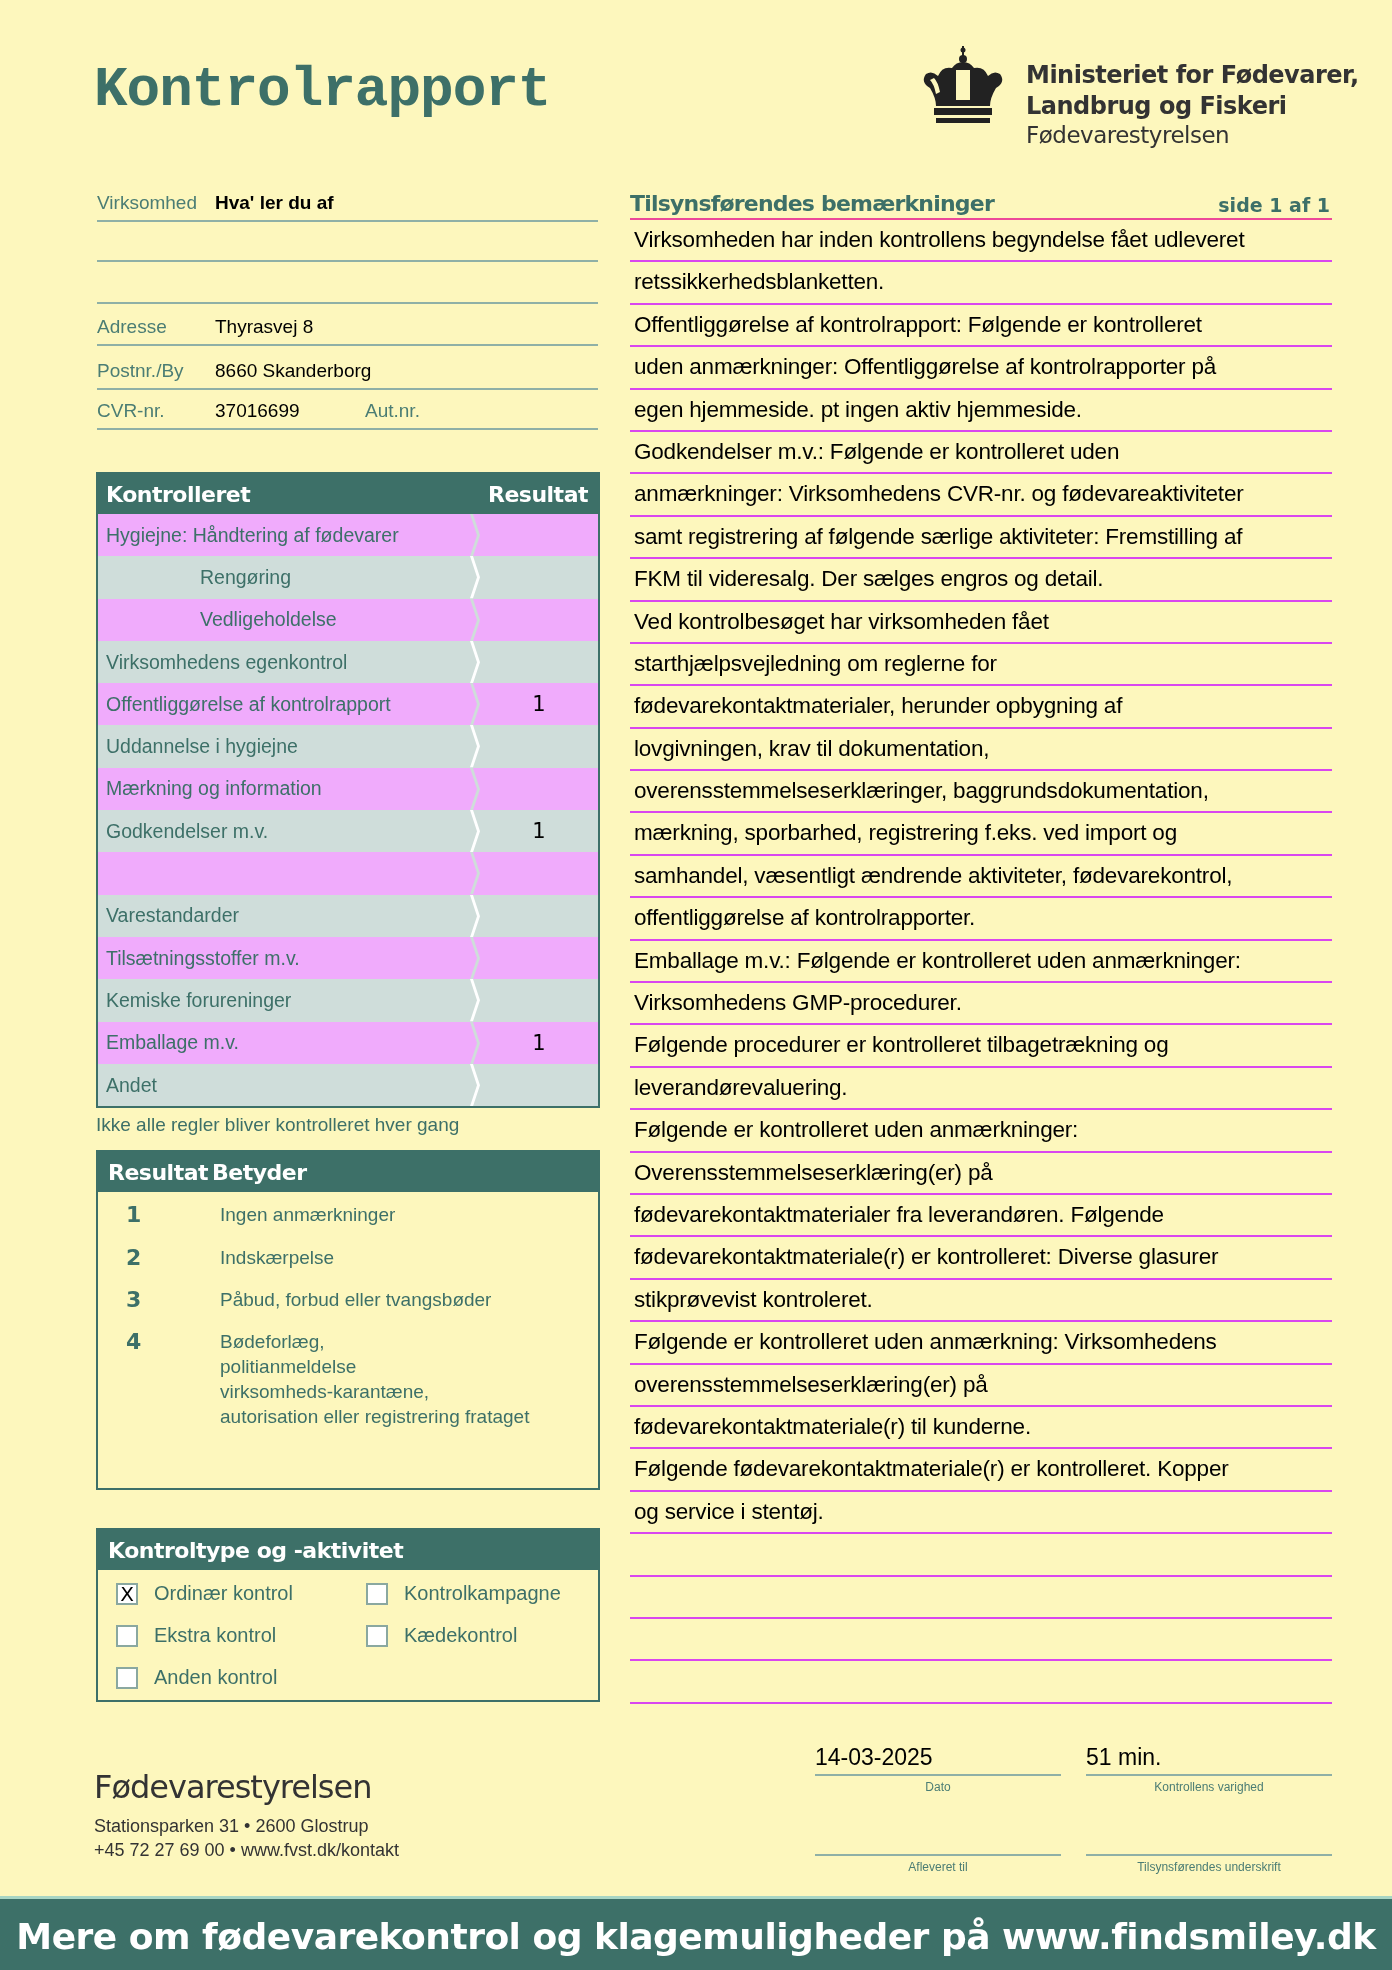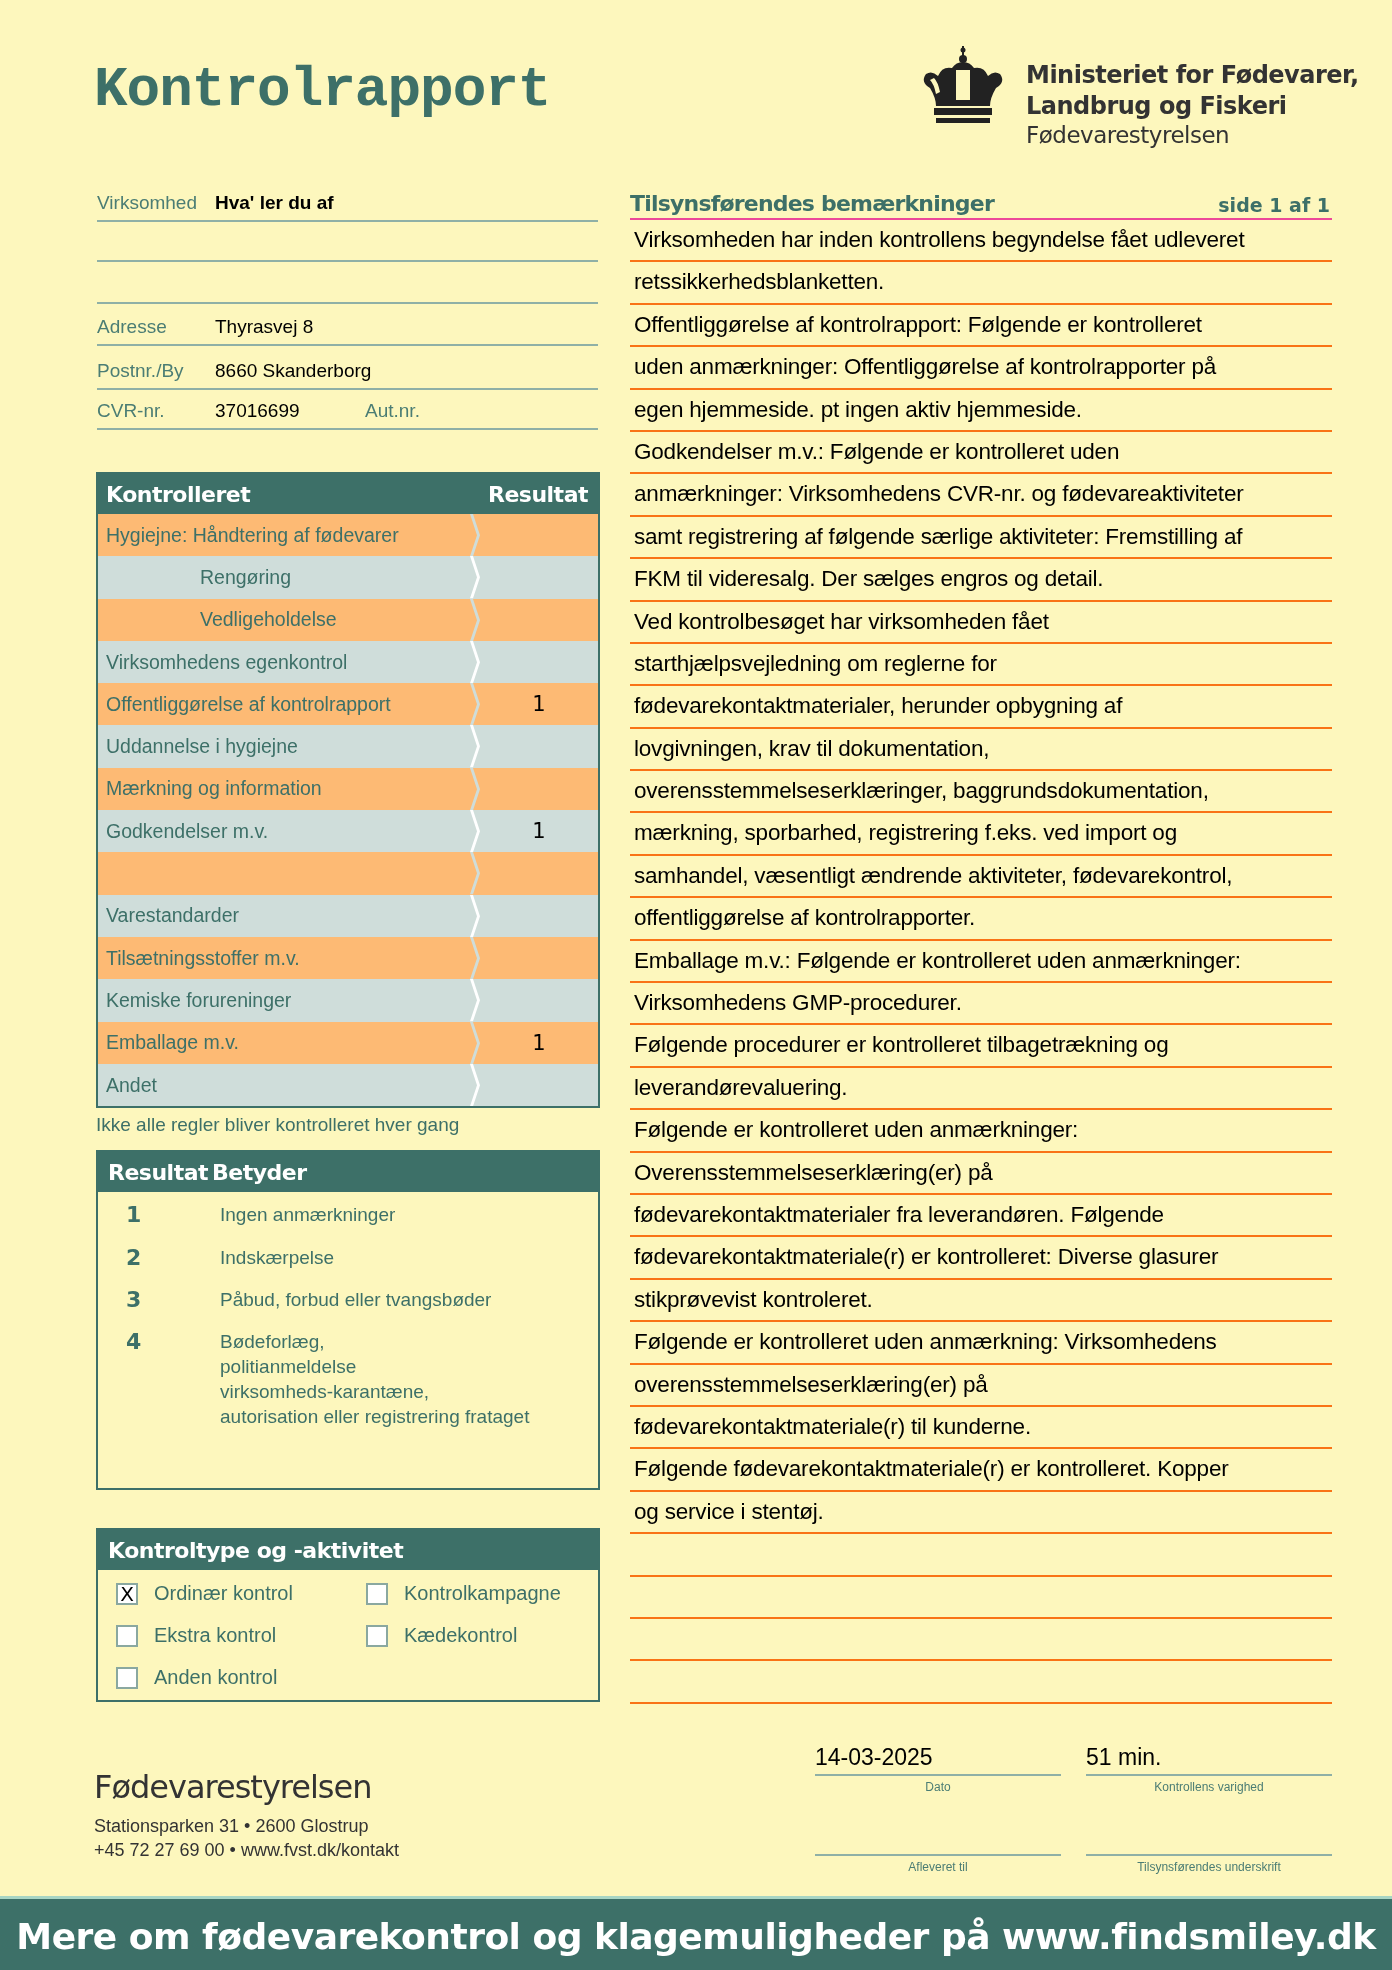--- a/index.html
+++ b/index.html
@@ -9,21 +9,21 @@
   .title { left:94px; top:58px; font-size:56px; font-weight:bold; color:#3d7068; letter-spacing:-1px; font-family:Liberation Mono, monospace; }
   .logo { left:918px; top:44px; width:90px; height:80px; }
   .ministry { left:1026px; top:60px; font-size:24px; font-weight:bold; color:#333; line-height:31px; font-family:"DejaVu Sans", sans-serif; letter-spacing:-0.5px;}
   .agency-sub { left:1026px; top:122px; font-size:23px; color:#333; font-family:"DejaVu Sans", sans-serif; letter-spacing:-0.5px;}
 
   .field-line { position:absolute; left:97px; width:501px; border-bottom:2px solid #8fb0a6; height:40px; }
   .flabel { position:absolute; left:0; bottom:6px; font-size:19px; color:#4b7d74; }
   .fvalue { position:absolute; left:118px; bottom:6px; font-size:19px; color:#000; font-family:"Liberation Sans", sans-serif; }
   .fvalue.bold { font-weight:bold; left:118px; }
 
-  .ktable { left:96px; top:472px; width:500px; border:2px solid #3d7068; background:#fdba74; }
+  .ktable { left:96px; top:472px; width:500px; border:2px solid #3d7068; background:#f0abfc; }
   .khead { background:#3d7068; color:#fff; font-weight:bold; font-size:22px; height:40px; display:flex; align-items:center; justify-content:space-between; padding:0 10px 0 8px; font-family:"DejaVu Sans", sans-serif; letter-spacing:-0.5px;}
   .krow { height:42.3px; display:flex; align-items:center; position:relative; font-size:19.5px; color:#3d7068; }
   .krow.alt { background:#cfddda; }
   .krow .klabel { padding-left:8px; flex:1; }
   .krow .klabel.indent { padding-left:102px; }
   .krow .arrow { position:absolute; left:372px; top:0; width:10px; height:100%; }
   .krow .kres { position:absolute; left:382px; width:118px; text-align:center; color:#000; font-size:21px; font-family:"DejaVu Sans", sans-serif; }
 
   .note { left:96px; top:1114px; font-size:19px; color:#3d7068; }
 
@@ -36,21 +36,21 @@
 
   .ctype { left:96px; top:1528px; width:500px; height:170px; border:2px solid #3d7068; }
   .chead { background:#3d7068; color:#fff; font-weight:bold; font-size:22px; height:40px; display:flex; align-items:center; padding-left:10px; font-family:"DejaVu Sans", sans-serif; letter-spacing:-0.5px;}
   .cb { position:absolute; display:flex; align-items:center; font-size:20px; color:#3d7068; }
   .cb .box { width:18px; height:18px; border:2px solid #8aa8a0; background:#fff; margin-right:16px; position:relative; font-family:"DejaVu Sans", sans-serif; font-size:20px; color:#000; line-height:18px; text-align:center; }
 
   .remarks { left:630px; top:184px; width:702px; }
   .rmhead { height:32px; border-bottom:2px solid #ec4899; display:flex; justify-content:space-between; align-items:flex-end; padding-bottom:2px; }
   .rmhead .h { font-size:22px; font-weight:bold; color:#3d7068; font-family:"DejaVu Sans", sans-serif; letter-spacing:-0.8px;}
   .rmhead .p { font-size:19px; font-weight:bold; color:#3d7068; font-family:"DejaVu Sans", sans-serif; padding-right:2px;}
-  .rmline { height:40.4px; border-bottom:2px solid #f97316; font-size:22.5px; color:#000; line-height:40px; padding-left:4px; white-space:nowrap; overflow:hidden; font-family:"Liberation Sans", sans-serif; letter-spacing:-0.2px; }
+  .rmline { height:40.4px; border-bottom:2px solid #d946ef; font-size:22.5px; color:#000; line-height:40px; padding-left:4px; white-space:nowrap; overflow:hidden; font-family:"Liberation Sans", sans-serif; letter-spacing:-0.2px; }
 
   .agency-foot { left:94px; top:1768px; font-size:32px; color:#333; font-family:"DejaVu Sans", sans-serif; letter-spacing:-1px;}
   .addr { left:94px; top:1814px; font-size:18px; color:#333; line-height:24px; }
 
   .sig { position:absolute; width:246px; border-top:2px solid #8fb0a6; text-align:center; }
   .sigval { position:absolute; width:246px; text-align:left; font-size:23px; color:#000; }
   .siglabel { font-size:12px; color:#4b7d74; padding-top:4px; }
 
   .banner { left:0; top:1896px; width:1392px; height:74px; background:#3d7068; color:#fff; font-weight:bold; font-size:36px; display:flex; align-items:center; justify-content:center; border-top:3px solid #a7d5c4; font-family:"DejaVu Sans", sans-serif; letter-spacing:-0.5px;}
 </style>

